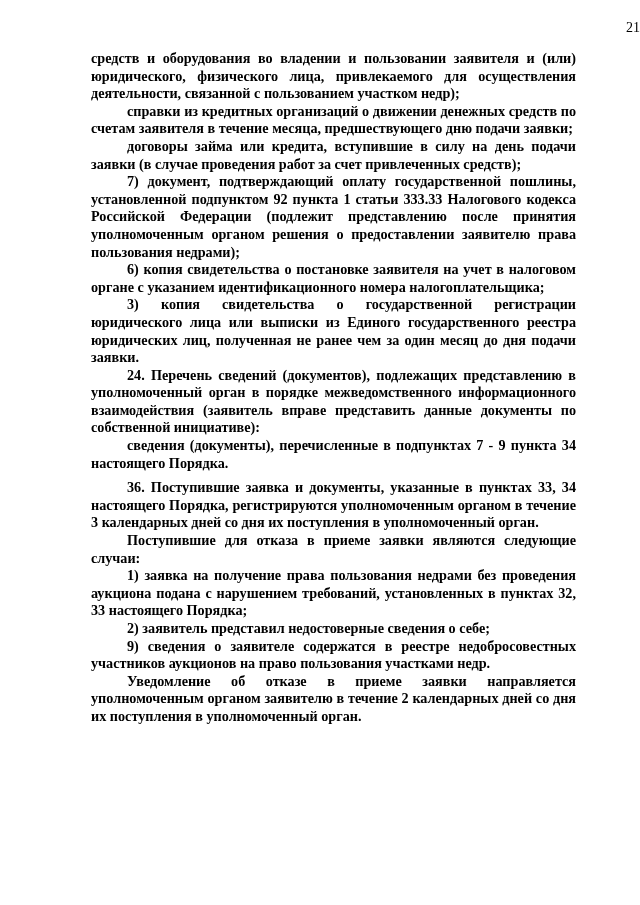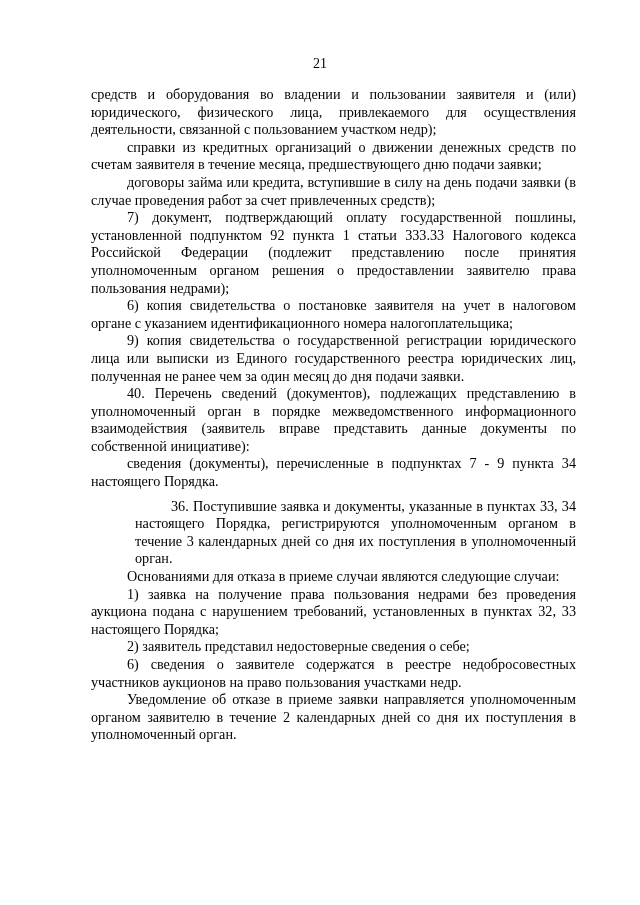--- a/index.html
+++ b/index.html
@@ -11,58 +11,57 @@
     position: relative;
     width: 640px;
     height: 905px;
     background: #ffffff;
     color: #000000;
     font-family: "Liberation Serif", "DejaVu Serif", serif;
     overflow: hidden;
     box-sizing: border-box;
   }
   .page-number {
-    text-align: center;
+    text-align: right;
     padding-top: 20px;
     font-size: 14px;
     line-height: 16px;
-    margin-top: 36px;
   }
   .content {
     margin: 14px 64px 0 91px;
     font-size: 14.2px;
     line-height: 17.6px;
     text-align: justify;
+    font-weight: bold;
   }
   .para {
     margin: 0;
     padding: 0;
   }
   .para.indent {
     text-indent: 36px;
   }
   .para.space-before {
     margin-top: 7px;
-    margin-left: 44px;
   }
 </style>
 </head>
 <body>
 
 <div class="page">
   <div class="page-number">21</div>
   <div class="content">
     <p class="para">средств и оборудования во владении и пользовании заявителя и (или) юридического, физического лица, привлекаемого для осуществления деятельности, связанной с пользованием участком недр);</p>
     <p class="para indent">справки из кредитных организаций о движении денежных средств по счетам заявителя в течение месяца, предшествующего дню подачи заявки;</p>
     <p class="para indent">договоры займа или кредита, вступившие в силу на день подачи заявки (в случае проведения работ за счет привлеченных средств);</p>
     <p class="para indent">7) документ, подтверждающий оплату государственной пошлины, установленной подпунктом 92 пункта 1 статьи 333.33 Налогового кодекса Российской Федерации (подлежит представлению после принятия уполномоченным органом решения о предоставлении заявителю права пользования недрами);</p>
     <p class="para indent">6) копия свидетельства о постановке заявителя на учет в налоговом органе с указанием идентификационного номера налогоплательщика;</p>
-    <p class="para indent">9) копия свидетельства о государственной регистрации юридического лица или выписки из Единого государственного реестра юридических лиц, полученная не ранее чем за один месяц до дня подачи заявки.</p>
-    <p class="para indent">40. Перечень сведений (документов), подлежащих представлению в уполномоченный орган в порядке межведомственного информационного взаимодействия (заявитель вправе представить данные документы по собственной инициативе):</p>
+    <p class="para indent">3) копия свидетельства о государственной регистрации юридического лица или выписки из Единого государственного реестра юридических лиц, полученная не ранее чем за один месяц до дня подачи заявки.</p>
+    <p class="para indent">24. Перечень сведений (документов), подлежащих представлению в уполномоченный орган в порядке межведомственного информационного взаимодействия (заявитель вправе представить данные документы по собственной инициативе):</p>
     <p class="para indent">сведения (документы), перечисленные в подпунктах 7 - 9 пункта 34 настоящего Порядка.</p>
     <p class="para indent space-before">36. Поступившие заявка и документы, указанные в пунктах 33, 34 настоящего Порядка, регистрируются уполномоченным органом в течение 3 календарных дней со дня их поступления в уполномоченный орган.</p>
-    <p class="para indent">Основаниями для отказа в приеме случаи являются следующие случаи:</p>
+    <p class="para indent">Поступившие для отказа в приеме заявки являются следующие случаи:</p>
     <p class="para indent">1) заявка на получение права пользования недрами без проведения аукциона подана с нарушением требований, установленных в пунктах 32, 33 настоящего Порядка;</p>
     <p class="para indent">2) заявитель представил недостоверные сведения о себе;</p>
-    <p class="para indent">6) сведения о заявителе содержатся в реестре недобросовестных участников аукционов на право пользования участками недр.</p>
+    <p class="para indent">9) сведения о заявителе содержатся в реестре недобросовестных участников аукционов на право пользования участками недр.</p>
     <p class="para indent">Уведомление об отказе в приеме заявки направляется уполномоченным органом заявителю в течение 2 календарных дней со дня их поступления в уполномоченный орган.</p>
   </div>
 </div>
 
 </body></html>

